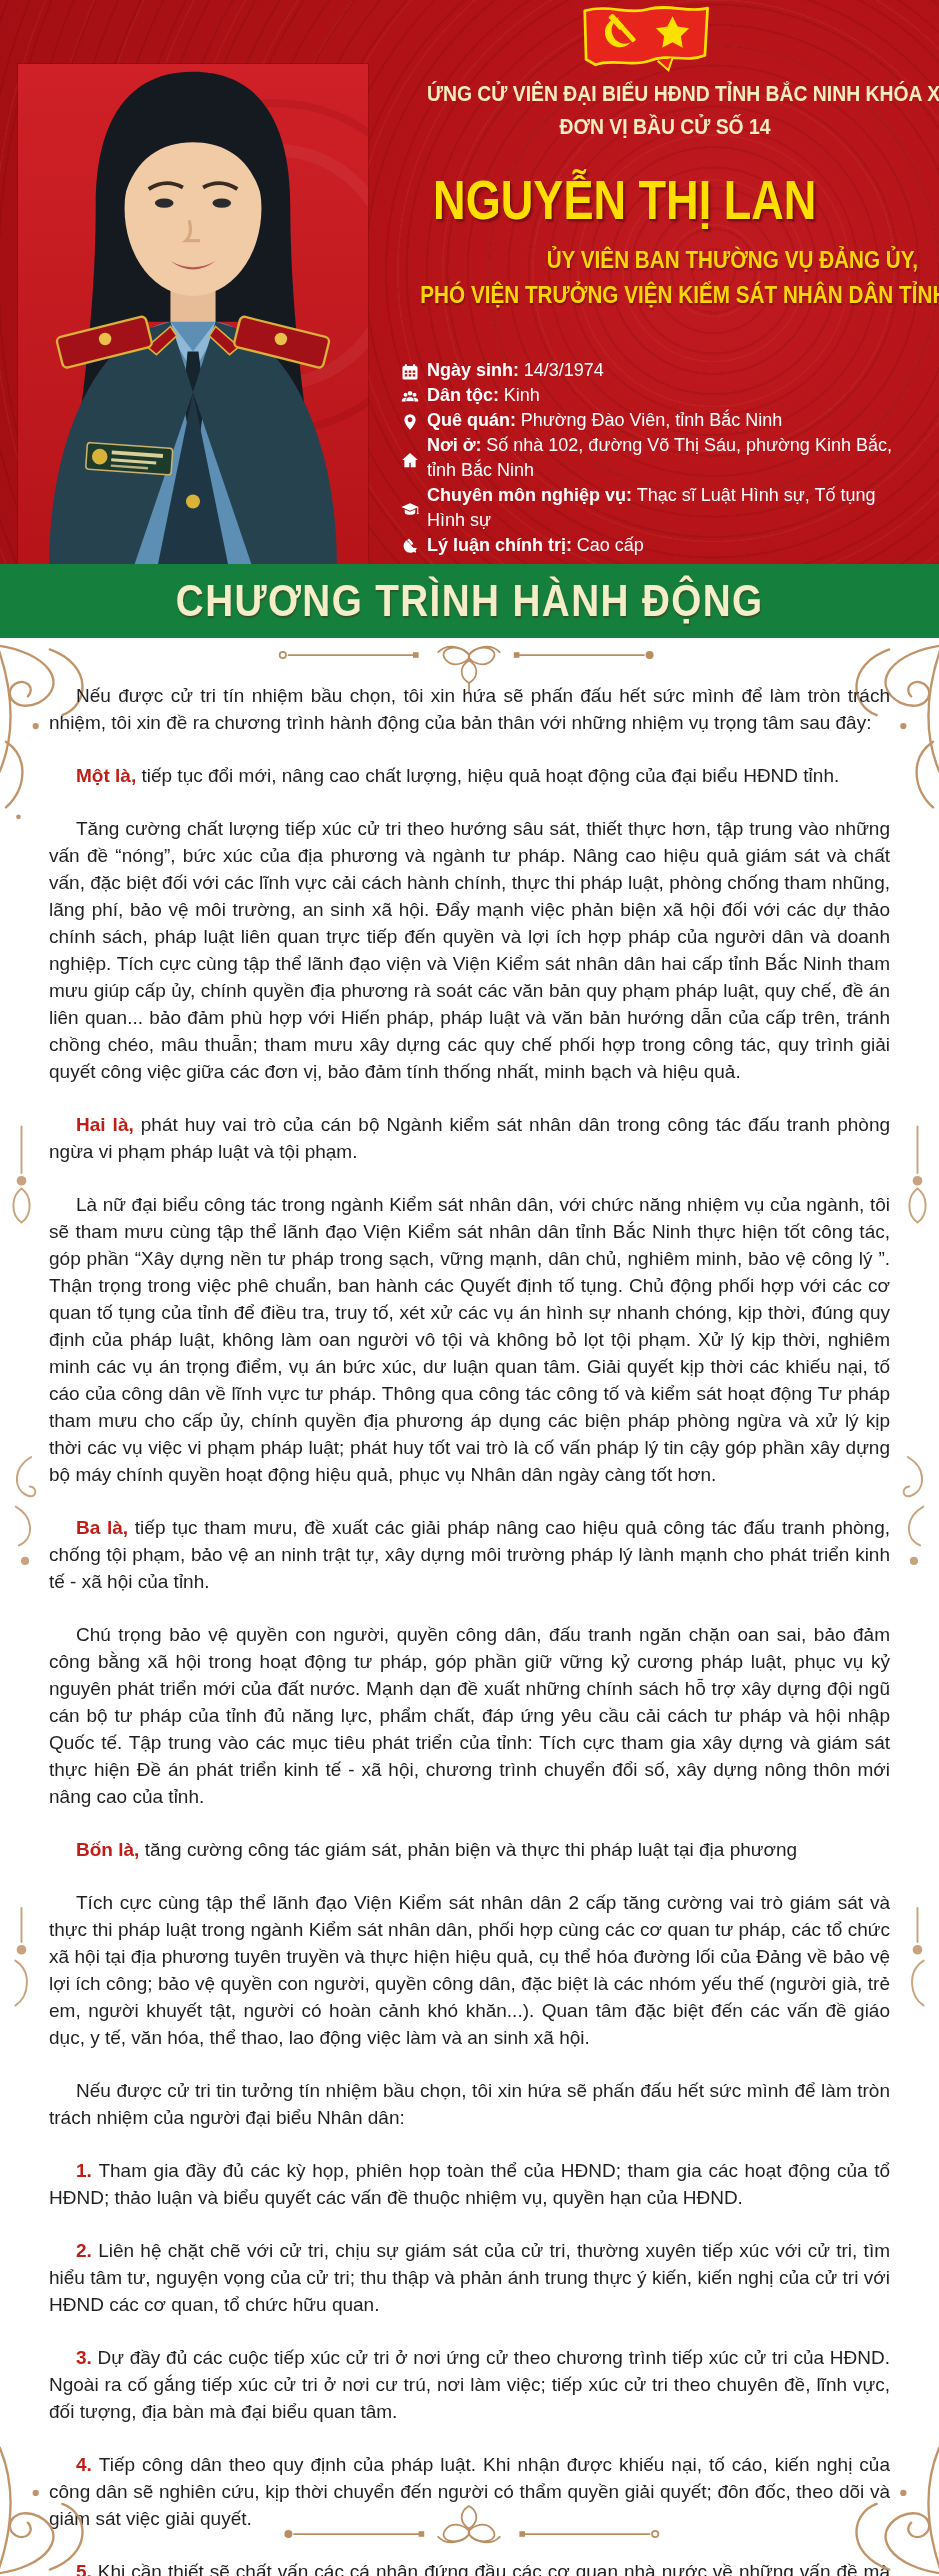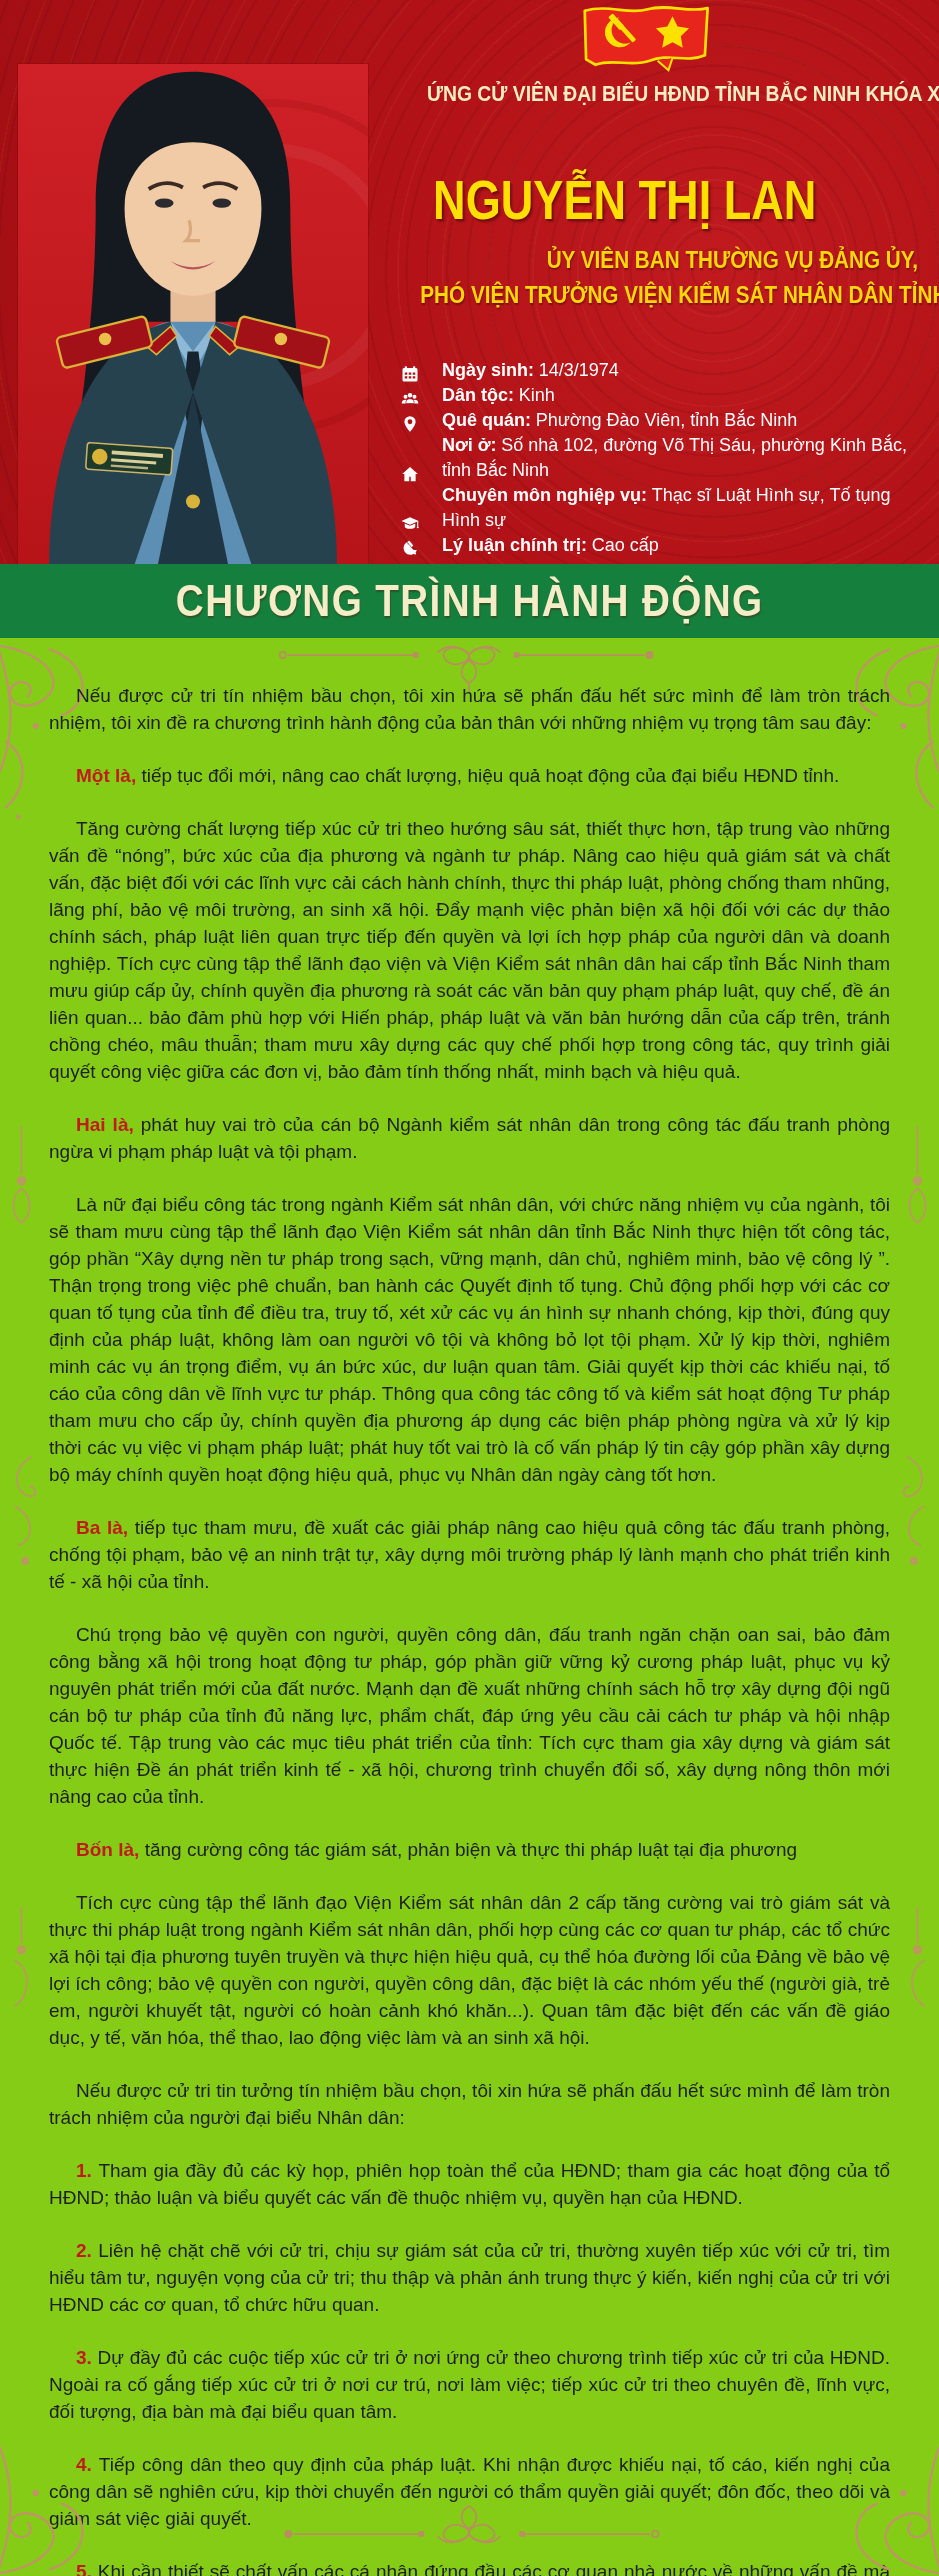--- a/index.html
+++ b/index.html
@@ -34,37 +34,37 @@
     text-shadow:1.6px 1.6px 0 #7d0b0e,3.1px 3.1px 2.3px rgba(0,0,0,.25);
   }
   .name span{display:inline-block;transform:scaleX(.82);transform-origin:center;}
   .ctitle{
     position:absolute;left:391px;width:548px;text-align:right;color:#ffd60a;
     font-size:23px;font-weight:bold;white-space:nowrap;text-shadow:0.8px 1.6px 1.6px rgba(0,0,0,.3);
   }
   .ctitle span{display:inline-block;transform:scaleX(.9);transform-origin:center;}
   .ct1{top:247px;} .ct2{top:282px;}
   .info{position:absolute;left:401px;top:358px;width:513px;color:#fff;font-size:18px;line-height:25px;}
-  .info-row{display:flex;align-items:flex-end;gap:15px;}
+  .info-row{display:flex;align-items:center;}
   .info-icon{flex:0 0 26px;padding-top:3.1px;}
   .info-icon svg{width:18px;height:18px;display:block;}
   .info-txt b{font-weight:bold;margin-right:4.7px;}
   
   .band{
     position:absolute;left:0;top:564px;width:939px;height:74px;background:#15803d;
     display:flex;align-items:center;justify-content:center;
   }
   .band .t{
     color:#f5ecc8;font-size:45px;font-weight:800;letter-spacing:1.6px;white-space:nowrap;
     display:inline-block;transform:scaleX(.86);transform-origin:center;
     text-shadow:0.8px 1.6px 1.6px rgba(90,0,0,.35);
   }
   
   .bodywrap{
-    position:absolute;left:0;top:638px;width:939px;height:1938px;background:#84cc16;text-decoration:underline;
+    position:absolute;left:0;top:638px;width:939px;height:1938px;background:#ffffff;text-decoration:underline;
   }
   .paras{
     position:absolute;left:0;top:44px;width:939px;padding:0 49px;box-sizing:border-box;
     color:#1f1f1f;font-size:19px;line-height:27px;text-align:justify;
   }
   .paras p{margin:0 0 26px 0;text-indent:27px;}
   .lead{color:#c01d17;font-weight:bold;}
   .orn{position:absolute;pointer-events:none;}
   .orn svg{display:block;width:100%;height:100%;}
   .div-top{left:250px;top:3.1px;width:438px;height:56px;}
@@ -145,20 +145,21 @@
       <g fill="#ffe100">
         <path d="M62 18 a22 22 0 1 0 16 37 a17 17 0 1 1 -16 -37 z"></path>
         <rect x="66" y="16" width="7" height="42" rx="2" transform="rotate(-42 70 37)"></rect>
         <rect x="44" y="20" width="26" height="9" rx="2" transform="rotate(48 57 24)"></rect>
       </g>
 
       <path d="M140 16 l7.6 15.4 17 2.5 -12.3 12 2.9 16.9 -15.2 -8 -15.2 8 2.9 -16.9 -12.3 -12 17 -2.5 z" fill="#ffe100"></path>
     </svg>
 
     <div class="hdrline hdr1"><span>ỨNG CỬ VIÊN ĐẠI BIỂU HĐND TỈNH BẮC NINH KHÓA XX</span></div>
+    <div class="hdrline hdr2"><span>ĐƠN VỊ BẦU CỬ SỐ 14</span></div>
 
     <h1 class="name" style="margin:0;"><span>NGUYỄN THỊ LAN</span></h1>
 
     <div class="ctitle ct1"><span>ỦY VIÊN BAN THƯỜNG VỤ ĐẢNG ỦY,</span></div>
     <div class="ctitle ct2"><span>PHÓ VIỆN TRƯỞNG VIỆN KIỂM SÁT NHÂN DÂN TỈNH</span></div>
 
     <div class="info" id="info-list">
         <div class="info-row">
           <span class="info-icon">
             <svg viewBox="0 0 24 24">

